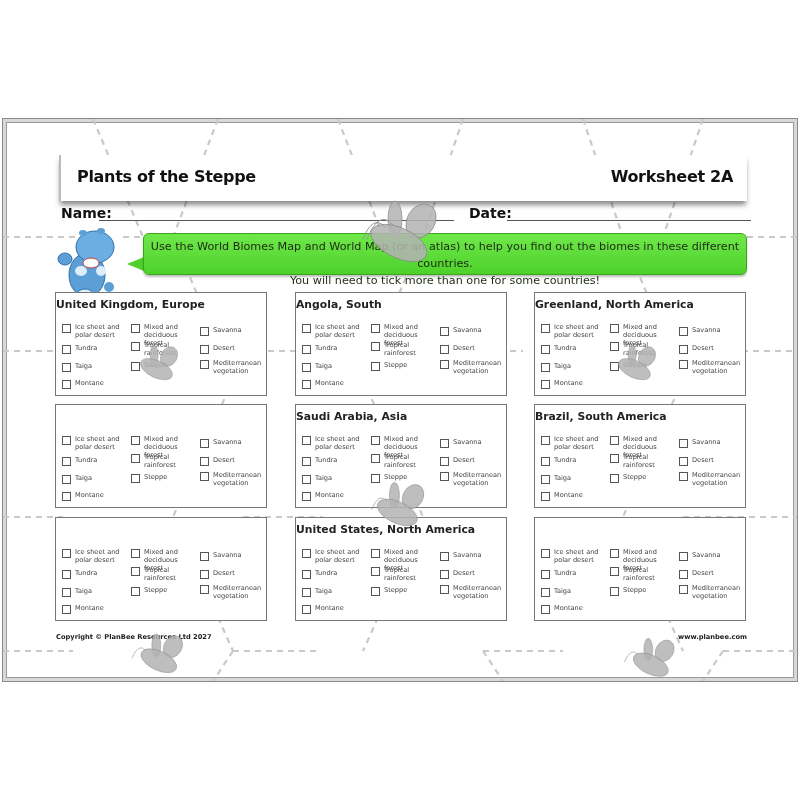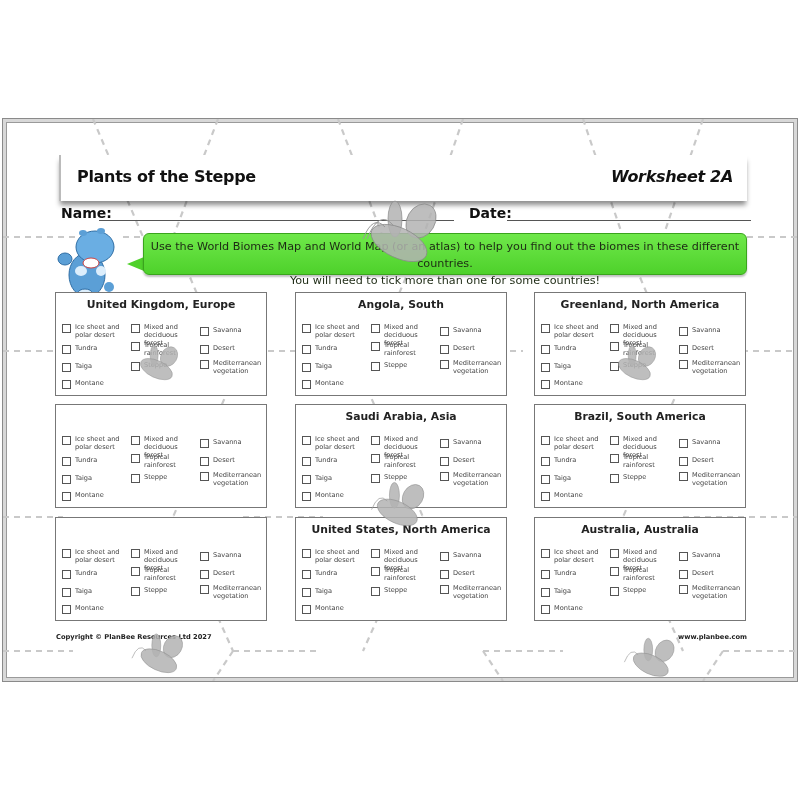--- a/index.html
+++ b/index.html
@@ -16,41 +16,41 @@
     position:absolute; left:56px; top:36px; width:686px; height:46px;
     background:#ffffff;
     border-left:2px solid #bbbbbb;
     box-shadow: 0 5px 5px -1px rgba(0,0,0,0.45);
   }
   .title-left, .title-right {
     position:absolute; top:12px; font-family:"DejaVu Sans", sans-serif; font-weight:bold;
     font-size:16px; color:#111; letter-spacing:-0.3px;
   }
   .title-left { left:16px; }
-  .title-right { right:14px;font-style:italic; }
+  .title-right { right:14px; }
   .namerow { position:absolute; top:86px; left:52px; width:696px; height:18px; }
   .nm-label { position:absolute; top:0; font-weight:bold; font-size:14px; color:#111; }
   .nm-line { position:absolute; top:15px; height:0; border-top:1.5px solid #555; }
   .bubble {
     position:absolute; left:140px; top:114px; width:604px; height:42px;
     background:linear-gradient(#6fe84a,#4ed12b);
     border:1px solid #3aa41d; border-radius:6px;
     box-shadow: 0 2px 2px rgba(0,0,0,0.25);
     text-align:center; font-size:11.2px; line-height:17px; color:#1d2a14; padding-top:4px; box-sizing:border-box;
   }
   .bubble-tail {
     position:absolute; left:124px; top:138px; width:0; height:0;
     border-top:7px solid transparent; border-bottom:7px solid transparent; border-right:17px solid #4fd12b;
   }
   .hippo { position:absolute; left:52px; top:106px; width:66px; height:74px; }
   .card {
     position:absolute; width:212px; height:104px; background:#fff;
     border:1.5px solid #777; box-sizing:border-box;
   }
-  .card-title { position:absolute; left:0; right:0; top:5px; text-align:center; font-weight:bold; font-size:10.8px; color:#222; }
+  .card-title { position:absolute; left:0; right:0; top:5px; font-weight:bold; font-size:10.8px; color:#222; }
   .opt { position:absolute; display:flex; align-items:flex-start; }
   .cb { width:9px; height:9px; border:1.3px solid #555; box-sizing:border-box; flex:none; margin-top:1px; background:#fff; }
   .opt-label { font-size:6.6px; line-height:8px; color:#444; margin-left:4px; }
   .footer-left { position:absolute; left:53px; top:514px; font-size:6.7px; font-weight:bold; color:#222; }
   .footer-right { position:absolute; right:50px; top:514px; font-size:6.7px; font-weight:bold; color:#222; }
   .bee { position:absolute; pointer-events:none; }
 </style>
 </head>
 <body>
 
@@ -461,21 +461,20 @@
         <div class="opt" style="left: 144px; top: 51px;">
           <span class="cb"></span>
           <span class="opt-label" style="width: auto;">Desert</span>
         </div>
         <div class="opt" style="left: 144px; top: 66px;">
           <span class="cb"></span>
           <span class="opt-label" style="width: 54px;">Mediterranean vegetation</span>
         </div>
       </div>
       <div class="card" style="left: 531px; top: 398px;">
-        <div class="card-title">Australia, Australia</div>
         <div class="opt" style="left: 6px; top: 30px;">
           <span class="cb"></span>
           <span class="opt-label" style="width: 48px;">Ice sheet and polar desert</span>
         </div>
         <div class="opt" style="left: 6px; top: 51px;">
           <span class="cb"></span>
           <span class="opt-label" style="width: auto;">Tundra</span>
         </div>
         <div class="opt" style="left: 6px; top: 69px;">
           <span class="cb"></span>

